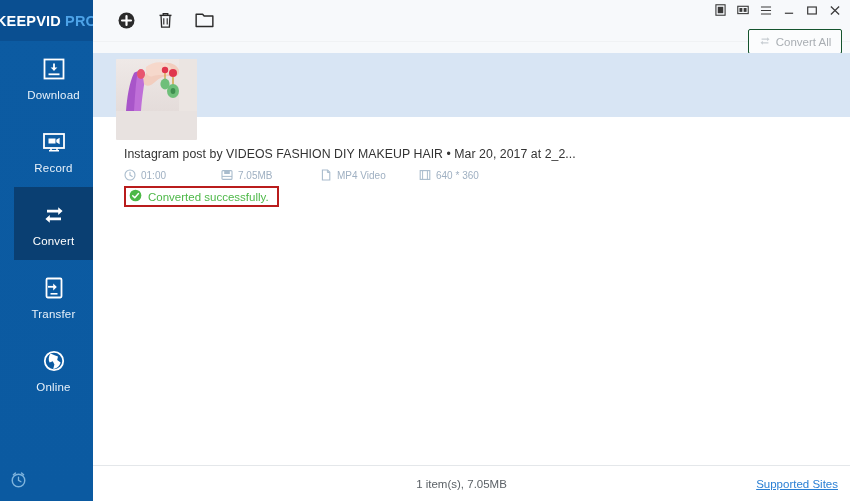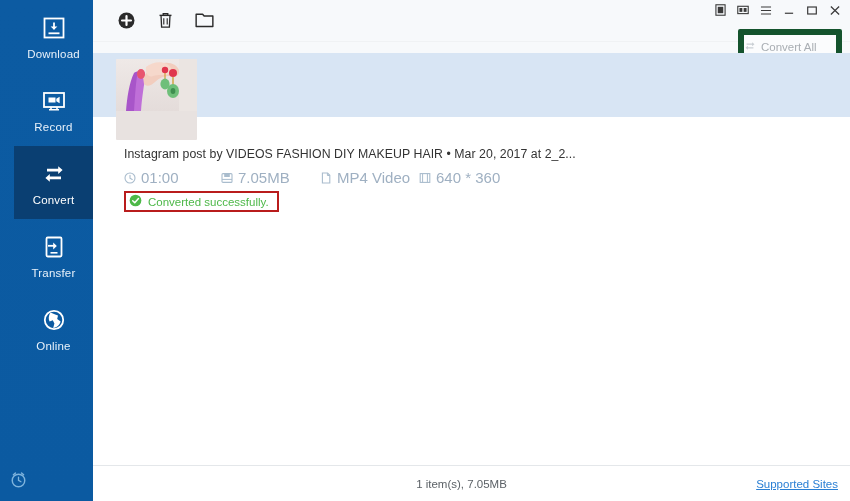--- a/index.html
+++ b/index.html
@@ -146,25 +146,26 @@
     height: 11px;
     background: #f7f9fb;
     position: relative;
   }
   .convert-all {
     position: absolute;
     right: 8px;
     top: -13px;
     width: 92px;
     height: 23px;
-    border: 6px solid #14532d;
+    border: 1px solid #14532d;
     border-radius: 2px;
     background: #fbfcfd;
     display: flex;
     align-items: center;
+    justify-content: center;
     gap: 5px;
     cursor: pointer;
   }
   .convert-all .ca-label {
     font-size: 11.5px;
     color: #a9aeb3;
   }
 
   
   .list-area {
@@ -208,21 +209,21 @@
     white-space: nowrap;
     overflow: hidden;
     text-overflow: clip;
     letter-spacing: 0.05px;
   }
   .meta-row {
     display: flex;
     align-items: center;
     margin-top: 8px;
     color: #9fb0c2;
-    font-size: 15px;
+    font-size: 10px;
   }
   .meta {
     display: flex;
     align-items: center;
     gap: 5px;
   }
   .meta-1 { width: 97px; }
   .meta-2 { width: 99px; }
   .meta-3 { width: 99px; }
   .meta-4 { width: 110px; }
@@ -272,20 +273,24 @@
     cursor: pointer;
   }
 </style>
 </head>
 <body>
 
 <div class="app">
 
   <div class="sidebar">
 
+    <div class="logo">
+      <span class="kv">KEEPVID</span>
+      <span class="pro">PRO</span>
+    </div>
 
     <div class="nav">
 
       <div class="nav-item">
         <span class="nav-icon">
           <svg width="26" height="26" viewBox="0 0 26 26">
             <rect x="3.5" y="3.5" width="19" height="19" fill="none" stroke="#ffffff" stroke-width="1.8"></rect>
             <path d="M13 7.5 L13 14.2" stroke="#ffffff" stroke-width="1.8" fill="none"></path>
             <path d="M9.6 11.4 L13 14.8 L16.4 11.4 Z" fill="#ffffff"></path>
             <path d="M7.5 18.3 L18.5 18.3" stroke="#ffffff" stroke-width="1.8"></path>

